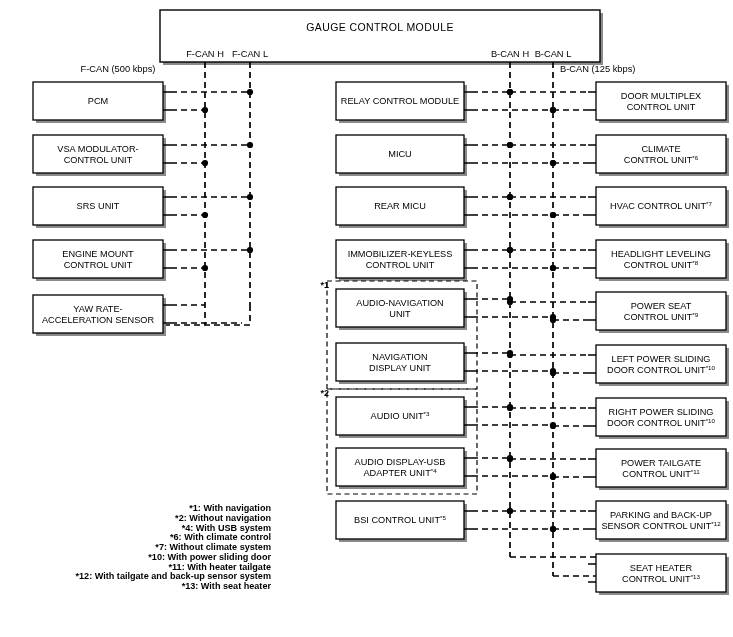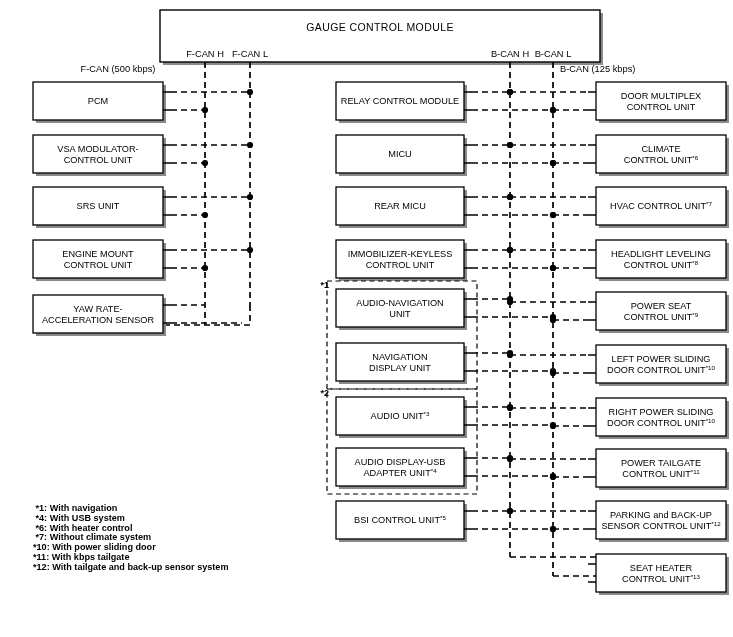--- a/index.html
+++ b/index.html
@@ -1,36 +1,36 @@
 <!DOCTYPE html>
 <html><head>
 <meta charset="utf-8">
 <title>CAN Network Diagram</title>
 <style>
   html,body{margin:0;padding:0;background:#ffffff;}
   body{width:733px;height:637px;overflow:hidden;
        font-family:"Liberation Sans",sans-serif;color:#000;}
-  #diagram-root{position:relative;width:673px;height:637px;}
+  #diagram-root{position:relative;width:673px;height:637px;text-align:right;}
   svg#canvas{position:absolute;left:0;top:0;width:733px;height:637px;}
   .unit-box{fill:#ffffff;stroke:#000000;stroke-width:1.3;}
   .hdr-box{fill:#ffffff;stroke:#000000;stroke-width:1.4;}
   .shadow{fill:#8a8a8a;stroke:none;}
   .bus{stroke:#000000;stroke-width:1.7;fill:none;stroke-dasharray:6 4;}
   .lead{stroke:#000000;stroke-width:1.6;fill:none;stroke-dasharray:6 4;}
   .stub{stroke:#000000;stroke-width:1.5;fill:none;}
   .node{fill:#000000;}
   .grp{fill:none;stroke:#000000;stroke-width:1.2;stroke-dasharray:5 3.5;}
   text{font-family:"Liberation Sans",sans-serif;fill:#000;}
   .t-unit{font-size:9.2px;text-anchor:middle;}
   .t-hdr{font-size:10.5px;text-anchor:middle;letter-spacing:.4px;}
   .t-port{font-size:9.3px;text-anchor:middle;}
   .t-bus{font-size:9.3px;}
   .t-grp{font-size:9px;font-weight:bold;}
   .sup{font-size:6.2px;baseline-shift:super;}
-  #legend{position:absolute;left:33px;top:504px;width:260px;}
+  #legend{position:absolute;left:11px;top:504px;width:260px;}
   #legend div{font-size:9.1px;line-height:9.75px;white-space:pre;font-weight:bold;}
 </style>
 </head>
 <body>
 
 <div id="diagram-root">
   <svg id="canvas" viewBox="0 0 733 637">
       <g>
         <rect class="shadow" x="163" y="13" width="440" height="52"></rect>
         <rect class="hdr-box" x="160" y="10" width="440" height="52"></rect>
@@ -371,20 +371,22 @@
       </g>
       <g>
         <text class="t-unit" x="661" y="571.1">SEAT HEATER</text>
         <text class="t-unit" x="661" y="581.7">CONTROL UNIT<tspan class="sup">*13</tspan></text>
       </g>
       <line class="stub" x1="588" y1="564" x2="596" y2="564"></line>
       <line class="stub" x1="588" y1="582" x2="596" y2="582"></line>
     </svg>
   <div id="legend">
       <div> *1: With navigation</div>
+      <div> *2: Without navigation</div>
       <div> *4: With USB system</div>
-      <div> *6: With heater control</div>
+      <div> *6: With climate control</div>
       <div> *7: Without climate system</div>
       <div>*10: With power sliding door</div>
-      <div>*11: With kbps tailgate</div>
+      <div>*11: With heater tailgate</div>
       <div>*12: With tailgate and back-up sensor system</div>
+      <div>*13: With seat heater</div>
     </div>
 </div>
 
 </body></html>

